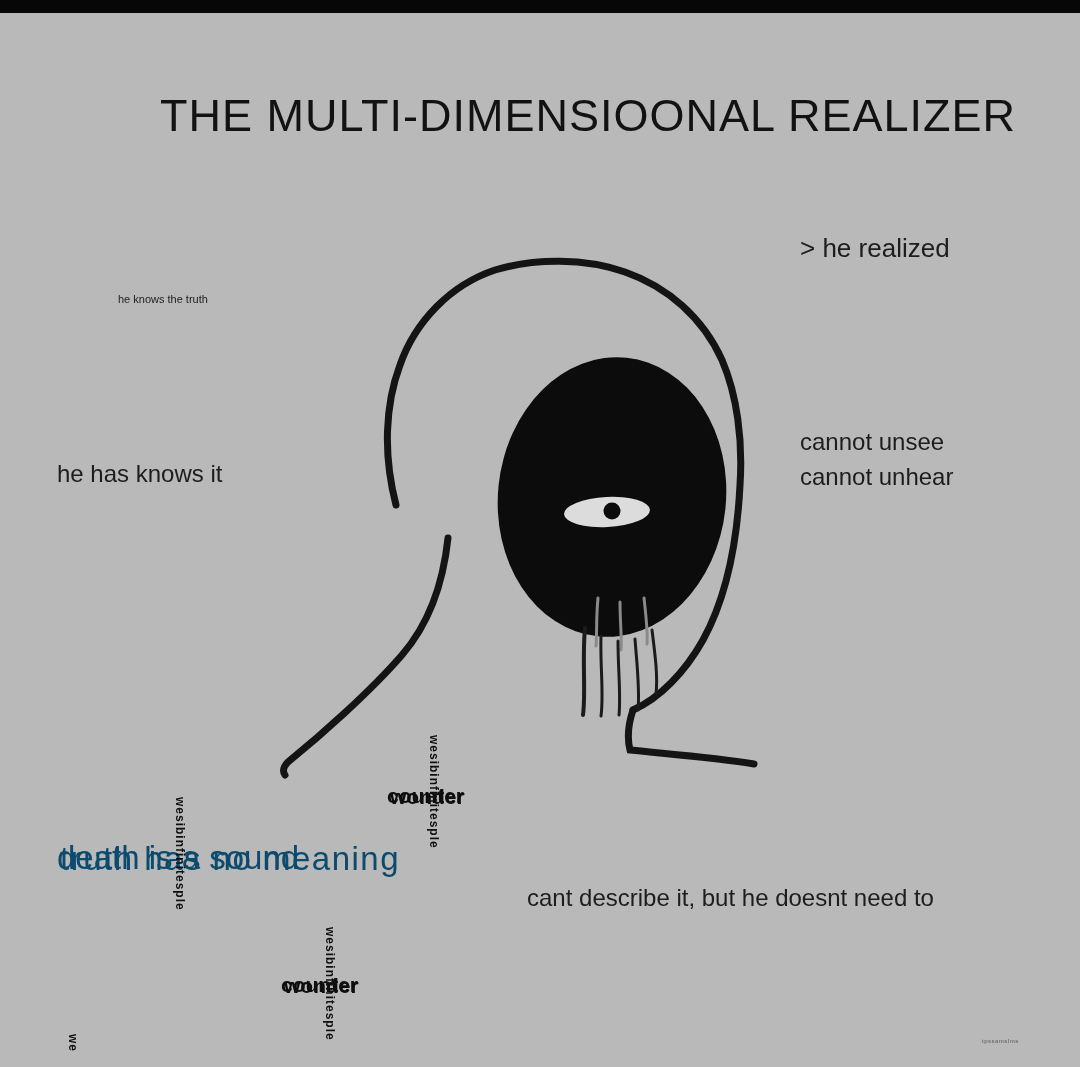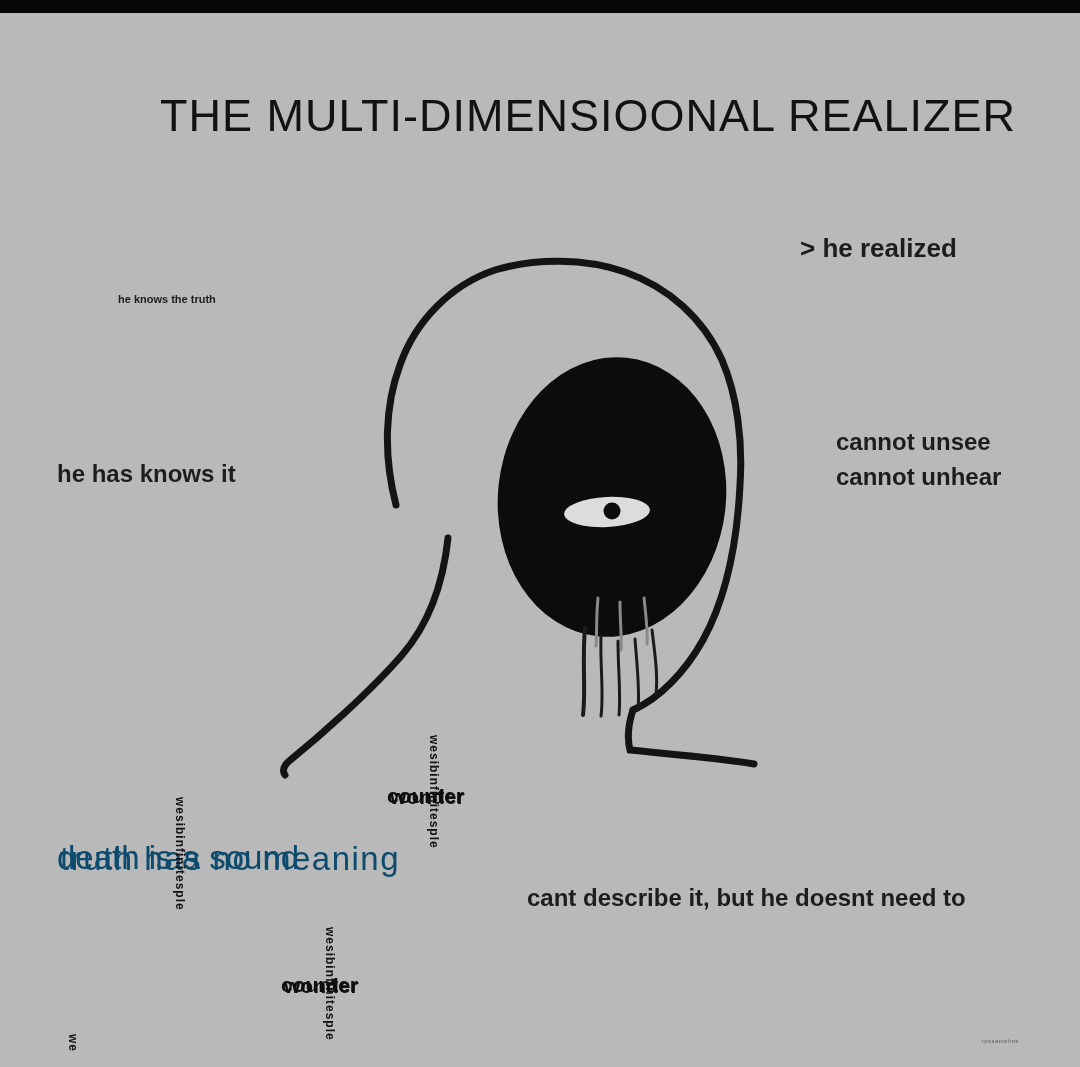--- a/index.html
+++ b/index.html
@@ -17,26 +17,26 @@
   }
   .drawing{
     position:absolute;left:0;top:0;width:1080px;height:1067px;pointer-events:none;
   }
   .title{
     position:absolute;left:0;top:60px;width:1080px;
     text-align:center;font-size:45px;font-weight:400;letter-spacing:1px;
     color:#121212;white-space:nowrap;padding-left:48px;
   }
   .caption{
-    position:absolute;color:#1d1d1d;font-size:24px;font-weight:700;white-space:nowrap;
+    position:absolute;color:#1d1d1d;font-size:24px;font-weight:400;white-space:nowrap;
   }
   .cap-realized{left:800px;top:233px;font-size:26px;}
   .cap-knows{left:118px;top:293px;font-size:11px;}
   .cap-seen{left:57px;top:460px;}
-  .cap-unsee{left:800px;top:424px;line-height:35px;margin-left:36px;}
+  .cap-unsee{left:800px;top:424px;line-height:35px;}
   .cap-understands{left:762px;top:668px;}
   .cap-describe{left:527px;top:884px;}
   .glitch-overlap{
     position:absolute;left:57px;top:839px;width:360px;height:34px;
     font-size:33px;color:#0c4a6e;white-space:nowrap;
   }
   .glitch-overlap span{position:absolute;top:0;left:0;}
   .glitch-overlap .layer-b{left:3px;top:1px;letter-spacing:1.5px;}
   .glitch-word{
     position:absolute;width:110px;height:26px;font-size:21px;font-weight:700;

